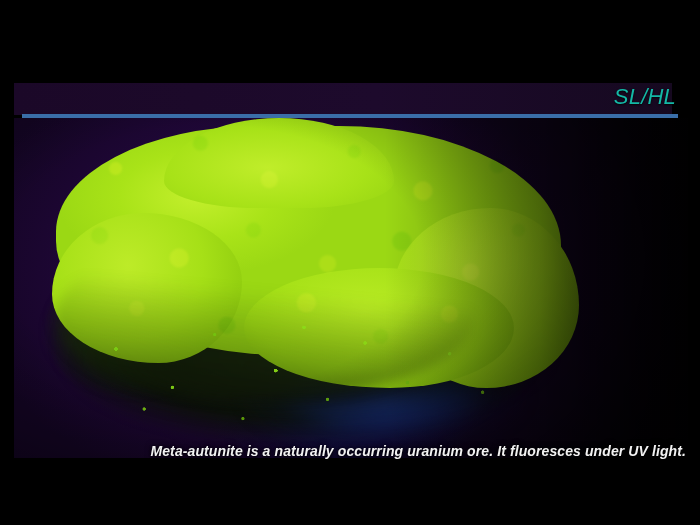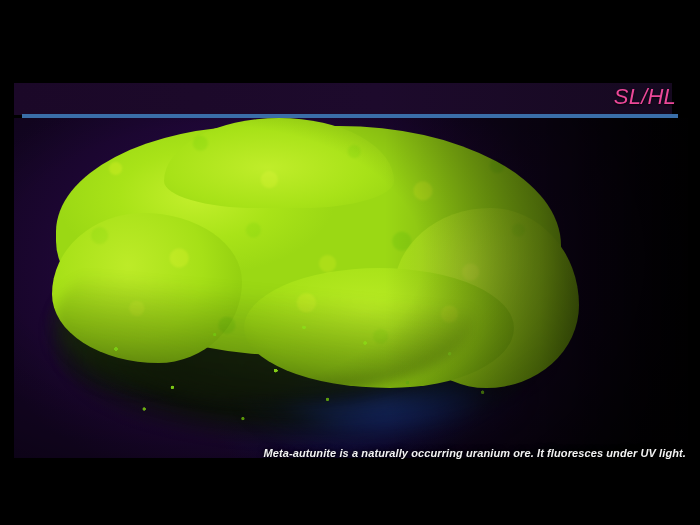--- a/index.html
+++ b/index.html
@@ -41,21 +41,21 @@
     line-height: 30px;
     white-space: nowrap;
     text-shadow: 0 1px 2px rgba(0,0,0,0.85);
   }
   #level-text {
     position: absolute;
     right: 24px;
     top: 82px;
     font-size: 22px;
     font-style: italic;
-    color: #ec4899;
+    color: #14b8a6;
     line-height: 30px;
     white-space: nowrap;
     letter-spacing: 0.2px;
     text-shadow: 0 1px 2px rgba(0,0,0,0.85);
   }
   #title-rule {
     position: absolute;
     left: 22px;
     top: 114px;
     width: 656px;
@@ -216,21 +216,21 @@
       radial-gradient(circle at 50% 12%, #8cdd17 0 1.6px, rgba(0,0,0,0) 2px);
     pointer-events: none;
     opacity: 0.9;
   }
 
   
   #caption {
     position: absolute;
     right: 14px;
     bottom: 66px;
-    font-size: 11px;
+    font-size: 14px;
     font-style: italic;
     font-weight: bold;
     color: #f2f2f2;
     white-space: nowrap;
     text-shadow: 0 1px 3px rgba(0,0,0,0.95), 0 0 6px rgba(0,0,0,0.8);
     letter-spacing: 0.1px;
   }
 </style>
 </head>
 <body>

